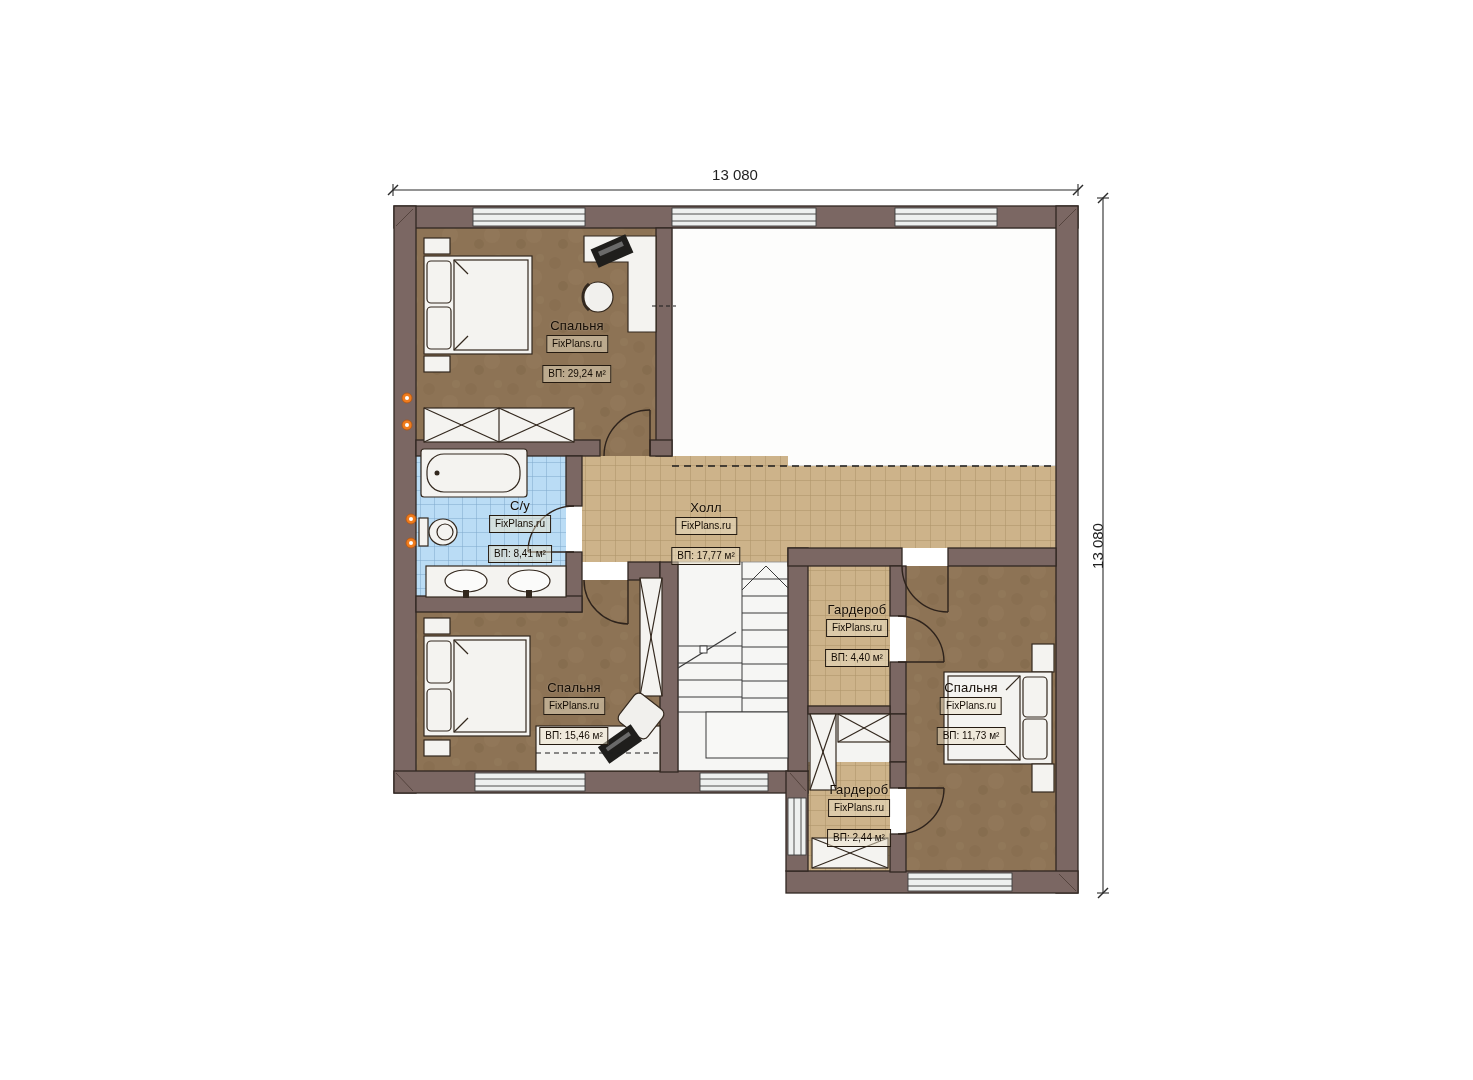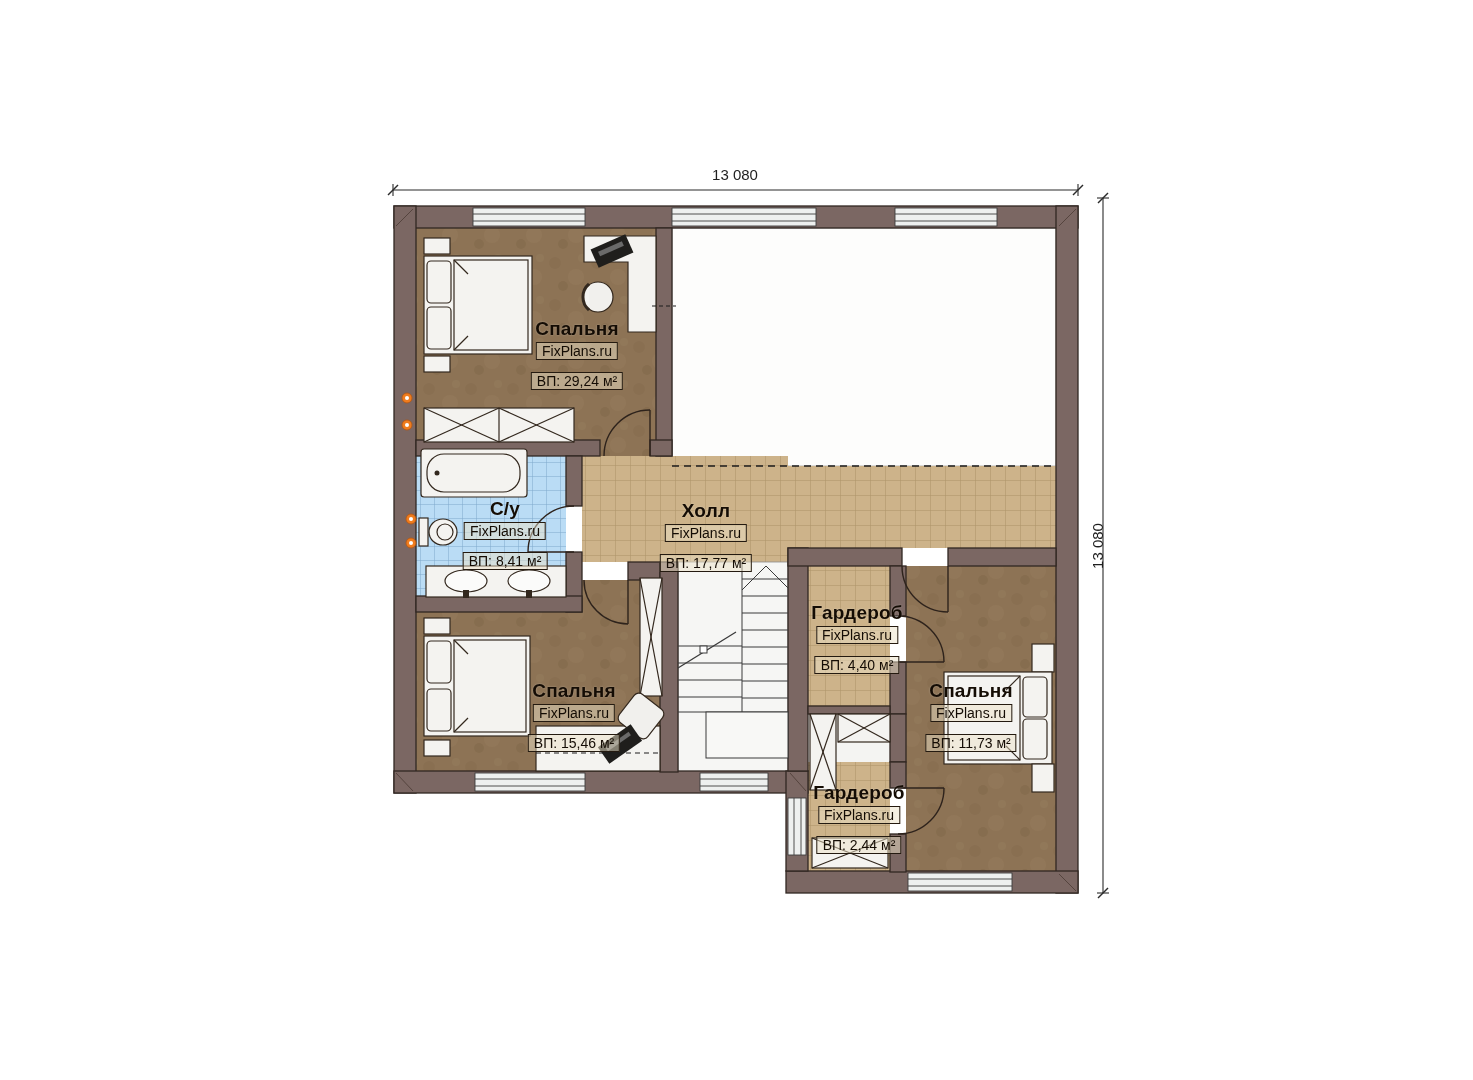--- a/index.html
+++ b/index.html
@@ -12,33 +12,33 @@
   }
   #plan-svg{position:absolute;left:0;top:0;}
   .room-label{
     position:absolute;
     transform:translateX(-50%);
     text-align:center;
     color:#140c04;
     z-index:5;
   }
   .room-label .title{
-    font-weight:700;
-    font-size:19px;
+    font-weight:400;
+    font-size:13px;
     letter-spacing:.2px;
     white-space:nowrap;
     text-shadow:0 0 2px rgba(255,255,255,.35);
   }
   .room-label .box{
     display:block;
     width:max-content;
     margin:2px auto 12px;
     border:1.5px solid #241a10;
     background:rgba(236,225,199,.5);
-    font-size:14px;
+    font-size:10px;
     line-height:16px;
     padding:0 5px;
     white-space:nowrap;
   }
   .dim{
     position:absolute;
     font-size:15px;
     color:#1f1f1f;
     transform:translateX(-50%);
     z-index:5;
@@ -359,21 +359,21 @@
     <line x1="1098" y1="898" x2="1108" y2="888" stroke-width="1.4"></line>
   </g>
 </svg>
 
 <div class="room-label" style="left:577px;top:318px">
   <div class="title">Спальня</div>
   <div class="box">FixPlans.ru</div>
   <div class="box">ВП: 29,24 м²</div>
 </div>
 
-<div class="room-label" style="left:505px;top:498px">
+<div class="room-label" style="left:520px;top:498px">
   <div class="title">С/у</div>
   <div class="box">FixPlans.ru</div>
   <div class="box">ВП: 8,41 м²</div>
 </div>
 
 <div class="room-label" style="left:706px;top:500px">
   <div class="title">Холл</div>
   <div class="box">FixPlans.ru</div>
   <div class="box">ВП: 17,77 м²</div>
 </div>

